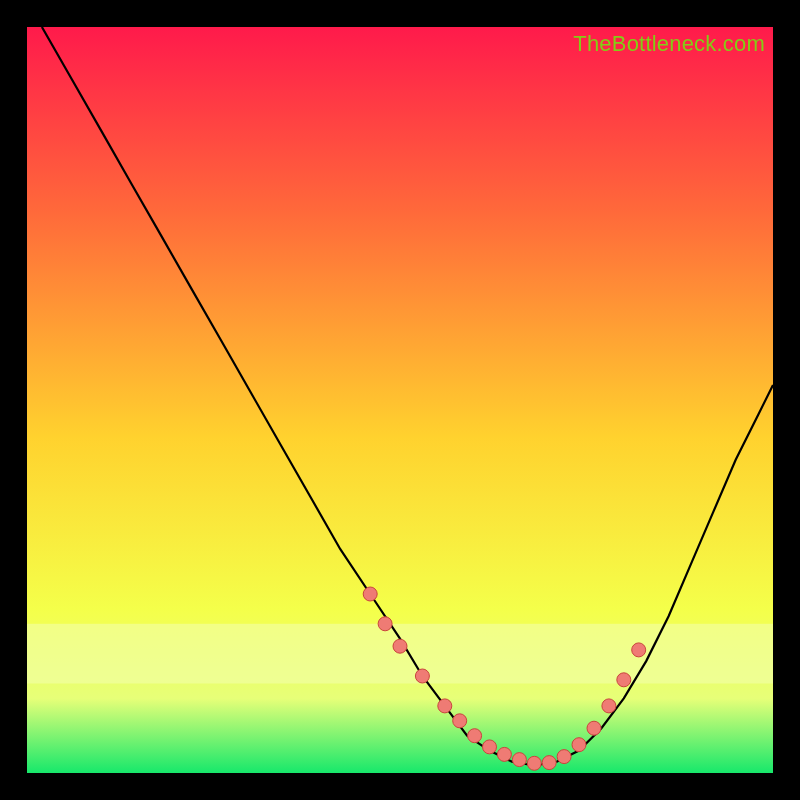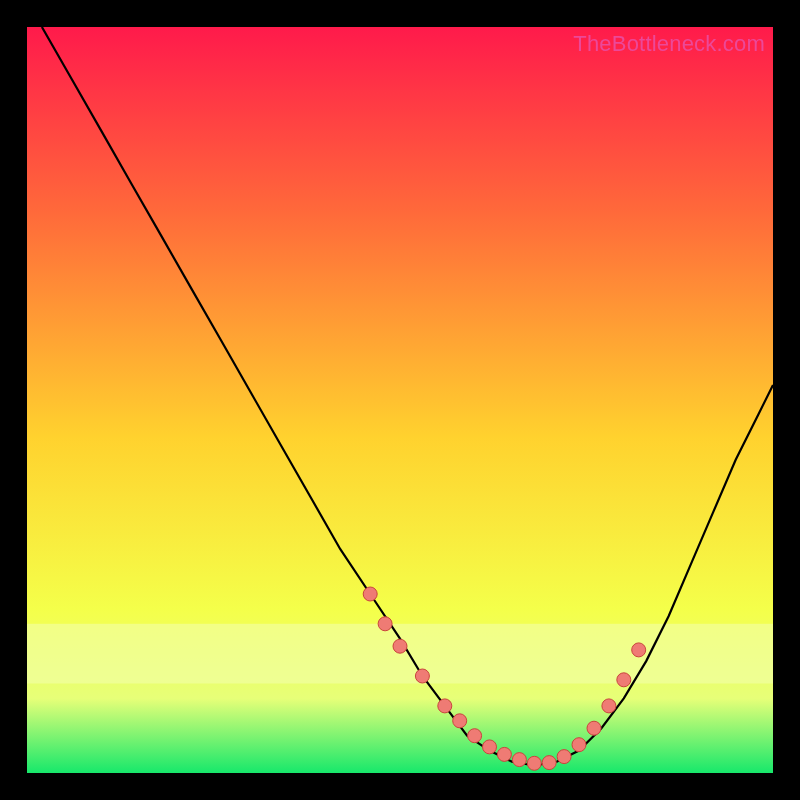--- a/index.html
+++ b/index.html
@@ -23,21 +23,21 @@
     position: absolute;
     left: 0;
     top: 0;
     width: 746px;
     height: 746px;
   }
   .watermark {
     position: absolute;
     top: 4px;
     right: 8px;
-    color: #ec4899;
+    color: #84cc16;
     font-size: 22px;
     font-weight: 400;
     letter-spacing: 0.2px;
     z-index: 10;
   }
   svg { display: block; }
 </style>
 </head>
 <body>
 

